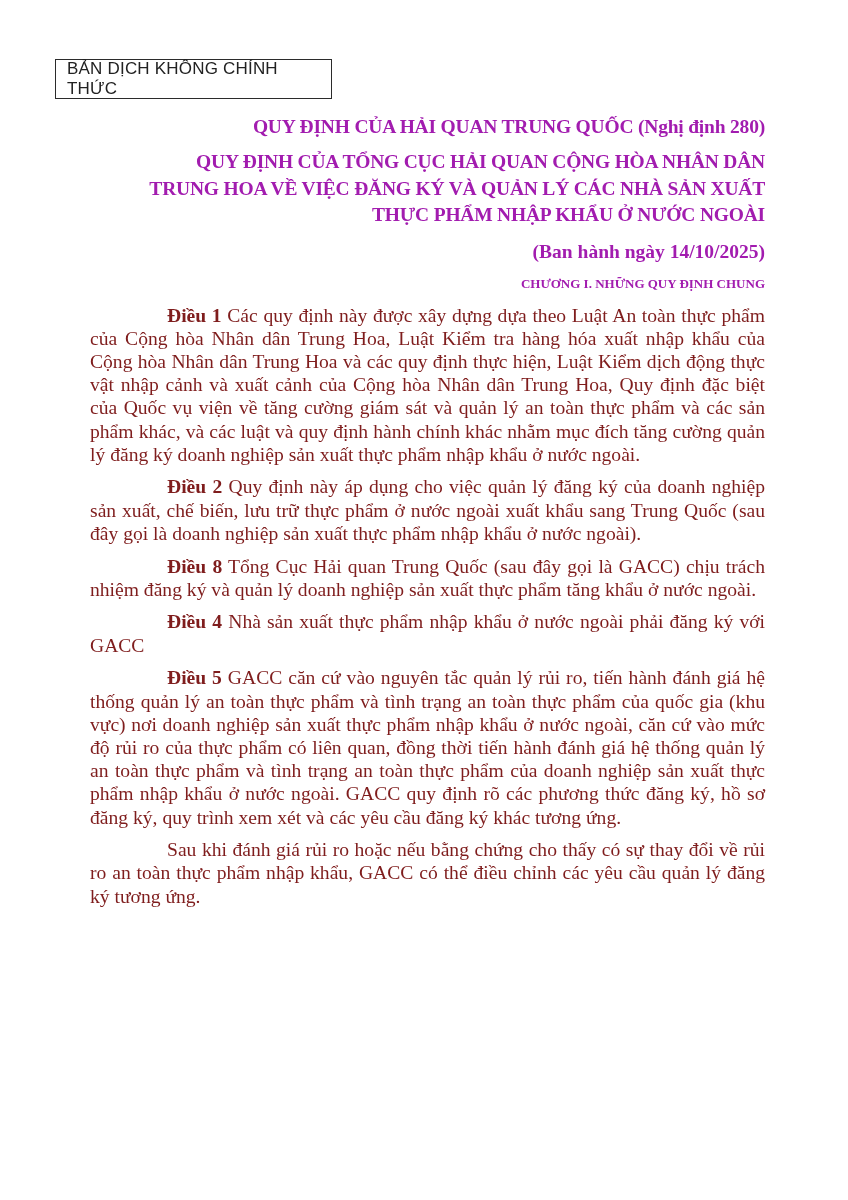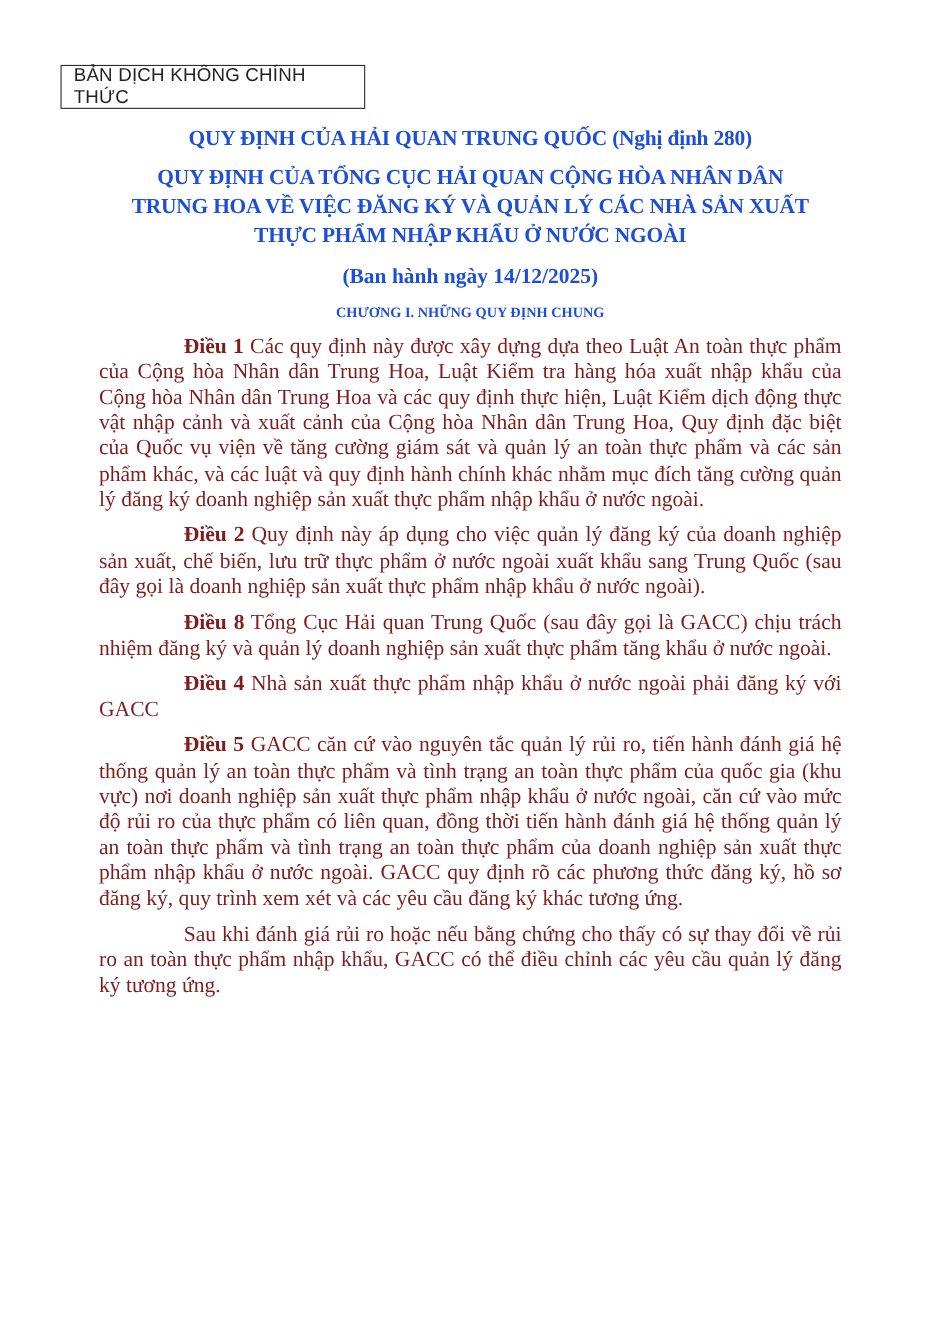--- a/index.html
+++ b/index.html
@@ -33,23 +33,23 @@
     font-size: 17px;
     letter-spacing: 0.2px;
     color: #222222;
     background: #ffffff;
   }
   .doc {
     padding: 86px 83px 0 90px;
   }
   .h-title, .h-subtitle, .h-date, .h-chapter {
     font-weight: bold;
-    text-align: center;
+    text-align: right;
     margin: 0;
-    color: #1d4ed8;
+    color: #a21caf;
   }
   .h-title {
     font-size: 19.5px;
     line-height: 25px;
     margin-bottom: 10px;
     letter-spacing: -0.2px;
   }
   .h-subtitle {
     font-size: 19.5px;
     line-height: 26.5px;
@@ -89,21 +89,21 @@
   </div>
 
   <div class="doc">
 
     <h1 class="h-title">QUY ĐỊNH CỦA HẢI QUAN TRUNG QUỐC (Nghị định 280)</h1>
 
     <h2 class="h-subtitle">QUY ĐỊNH CỦA TỔNG CỤC HẢI QUAN CỘNG HÒA NHÂN DÂN
 TRUNG HOA VỀ VIỆC ĐĂNG KÝ VÀ QUẢN LÝ CÁC NHÀ SẢN XUẤT
 THỰC PHẨM NHẬP KHẨU Ở NƯỚC NGOÀI</h2>
 
-    <p class="h-date">(Ban hành ngày 14/12/2025)</p>
+    <p class="h-date">(Ban hành ngày 14/10/2025)</p>
 
     <h3 class="h-chapter">CHƯƠNG I. NHỮNG QUY ĐỊNH CHUNG</h3>
 
     <p class="para"><b class="lead">Điều 1</b><span> Các quy định này được xây dựng dựa theo Luật An toàn thực phẩm của Cộng hòa Nhân dân Trung Hoa, Luật Kiểm tra hàng hóa xuất nhập khẩu của Cộng hòa Nhân dân Trung Hoa và các quy định thực hiện, Luật Kiểm dịch động thực vật nhập cảnh và xuất cảnh của Cộng hòa Nhân dân Trung Hoa, Quy định đặc biệt của Quốc vụ viện về tăng cường giám sát và quản lý an toàn thực phẩm và các sản phẩm khác, và các luật và quy định hành chính khác nhằm mục đích tăng cường quản lý đăng ký doanh nghiệp sản xuất thực phẩm nhập khẩu ở nước ngoài.</span></p>
 
     <p class="para"><b class="lead">Điều 2</b><span> Quy định này áp dụng cho việc quản lý đăng ký của doanh nghiệp sản xuất, chế biến, lưu trữ thực phẩm ở nước ngoài xuất khẩu sang Trung Quốc (sau đây gọi là doanh nghiệp sản xuất thực phẩm nhập khẩu ở nước ngoài).</span></p>
 
 
     <p class="para"><b class="lead">Điều 8</b><span> Tổng Cục Hải quan Trung Quốc (sau đây gọi là GACC) chịu trách nhiệm đăng ký và quản lý doanh nghiệp sản xuất thực phẩm tăng khẩu ở nước ngoài.</span></p>
 

